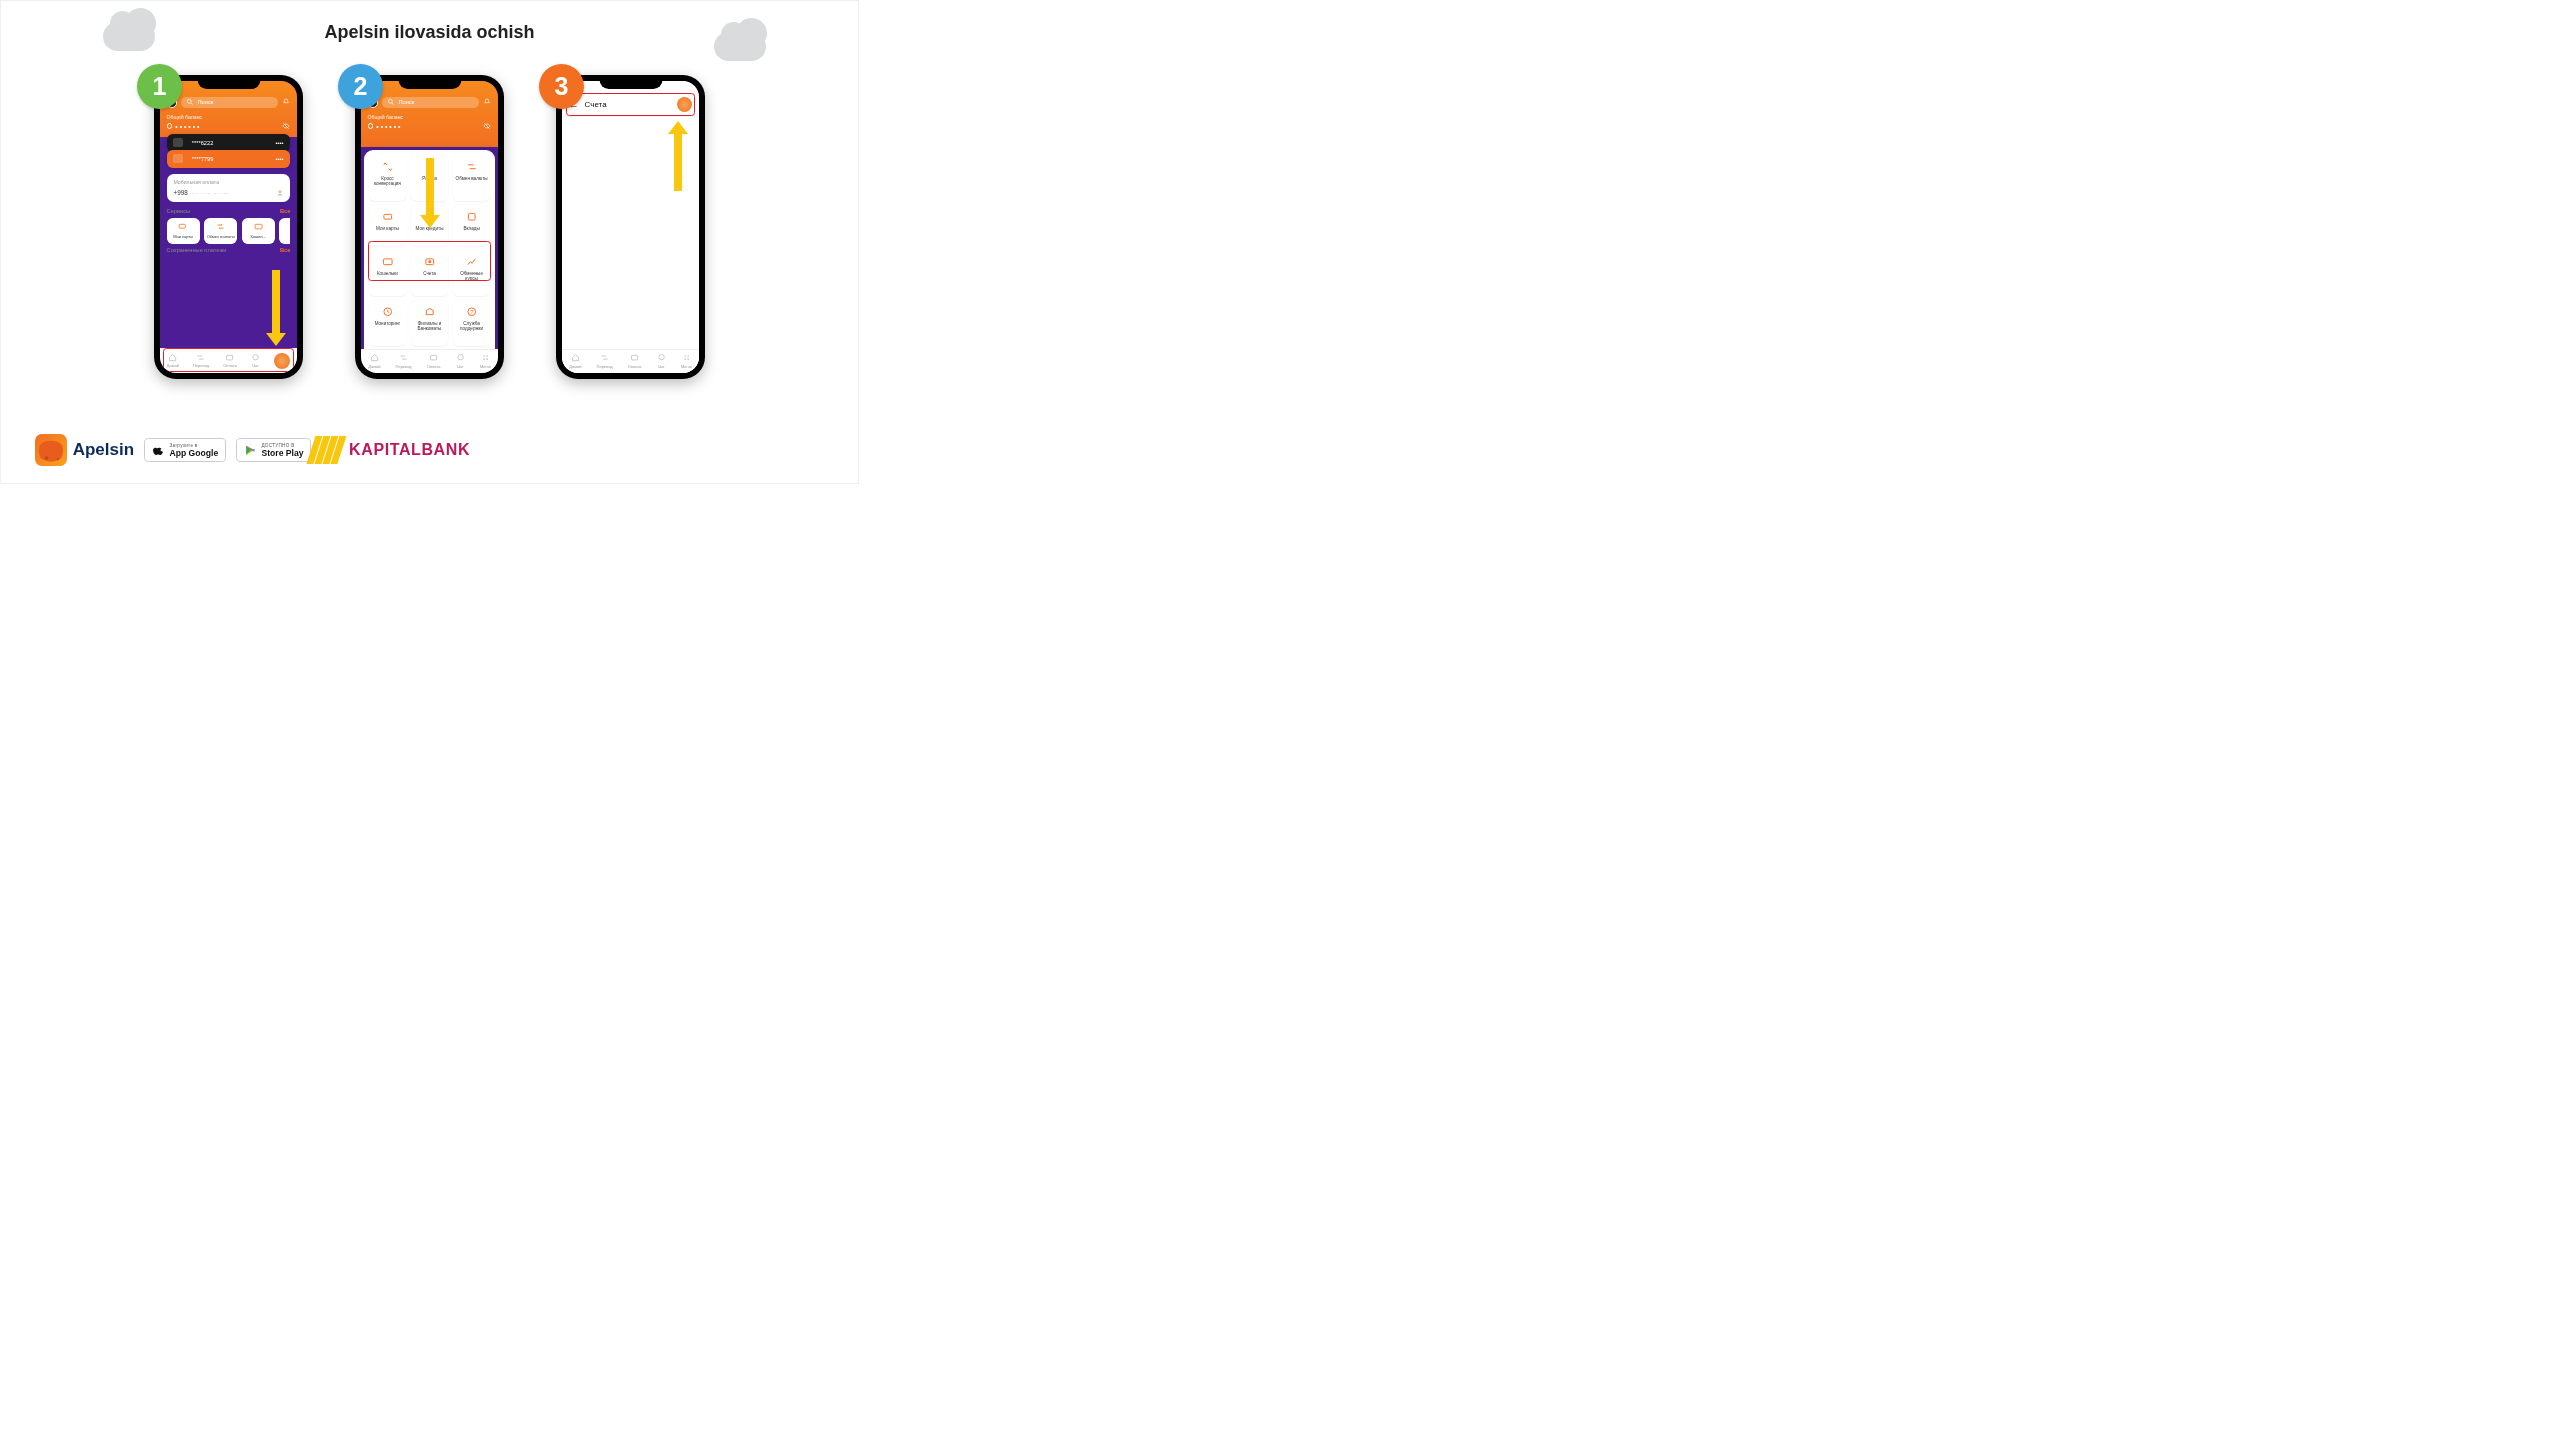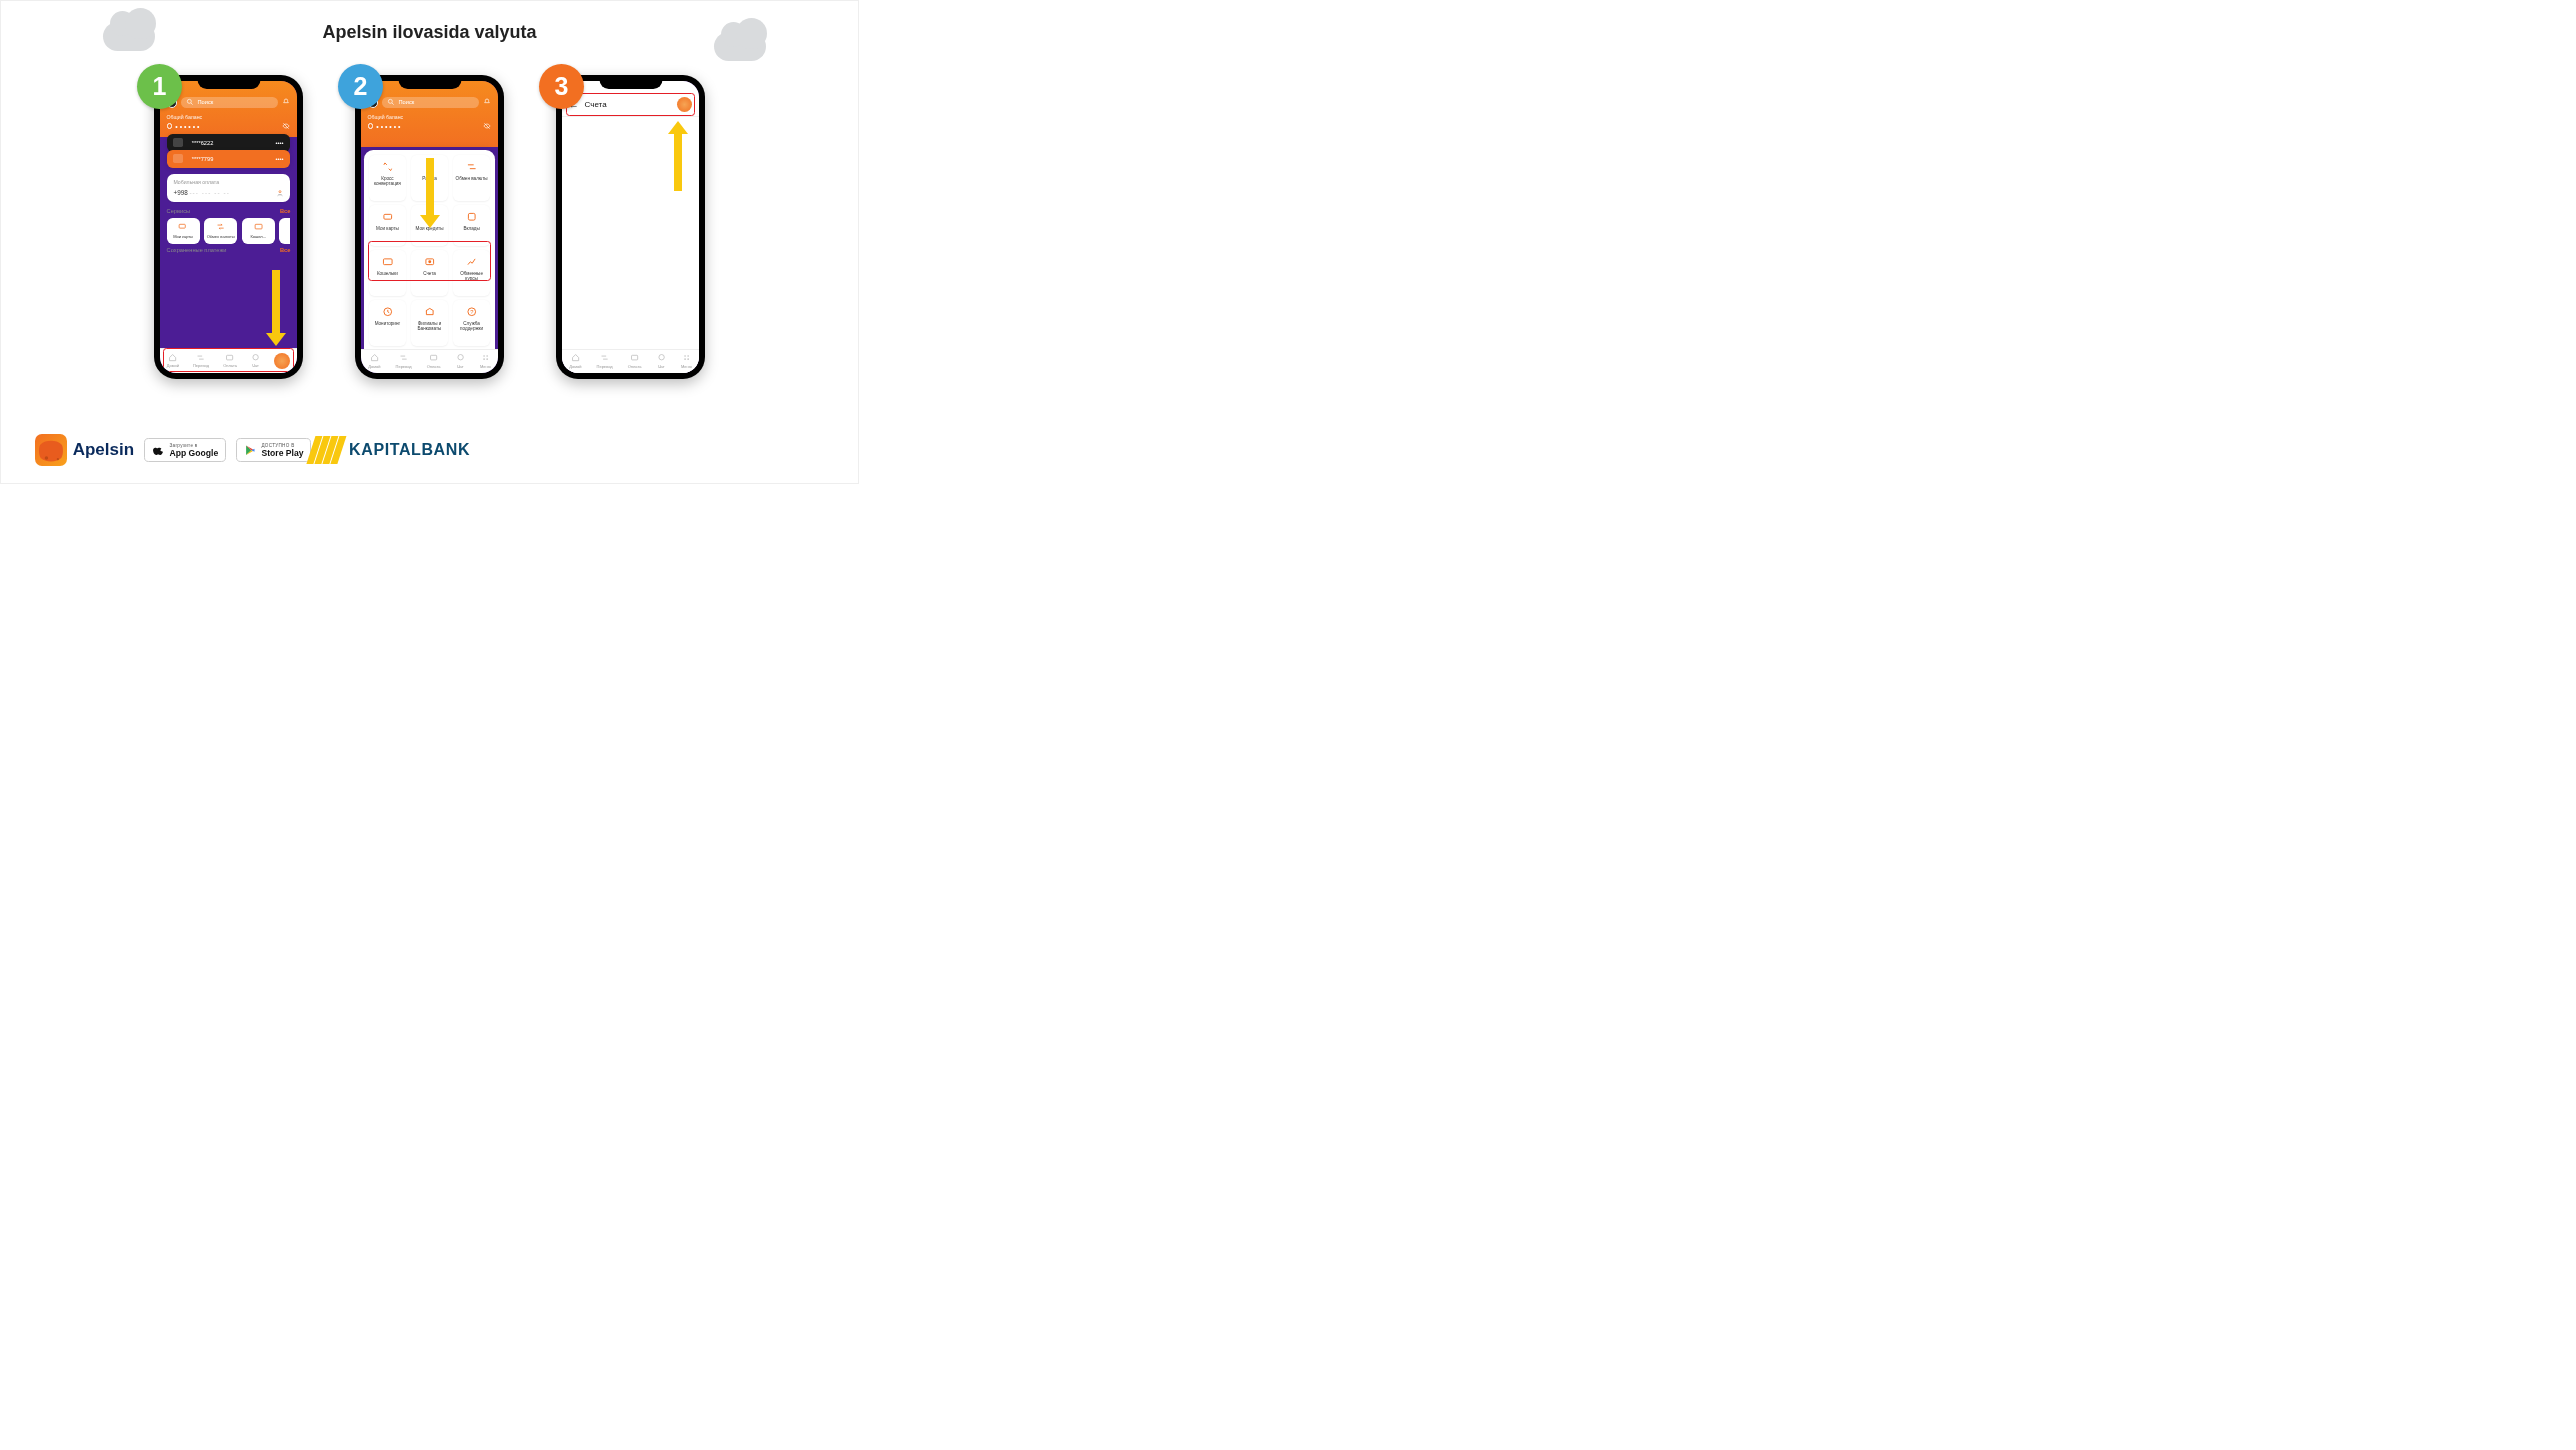--- a/index.html
+++ b/index.html
@@ -161,33 +161,33 @@
   .apelsin-mark { width:32px;height:32px;border-radius:6.9px;background:linear-gradient(135deg,#F26F21,#F9A11B); position:relative;}
   .apelsin-name { font-size:17px; font-weight:700; color:#0A2A5C; }
   .store-btn { display:flex; align-items:center; gap:4.6px; border:0.6px solid #ccc; border-radius:4.6px; padding:3.4px 6.9px; background:#fff;}
   .store-small { font-size:4.6px; color:#555; letter-spacing:0.3px;}
   .store-big { font-size:8.6px; font-weight:600; color:#111;}
   .store-icon { width:12.6px;height:12.6px; }
 
   .kapital-logo { display:flex; align-items:center; gap:6.9px; }
   .kapital-mark { display:flex; gap:1.1px;}
   .kapital-stripe { width:6.9px;height:27.5px; background:#F9C80E; transform:skewX(-18deg);}
-  .kapital-name { font-size:16px; font-weight:800; letter-spacing:0.6px; color:#0c4a6e;}
+  .kapital-name { font-size:16px; font-weight:800; letter-spacing:0.6px; color:#be185d;}
 
   svg { display:block; }
   .orange-stroke { stroke:#F26F21; fill:none; stroke-width:2; }
 </style>
 </head>
 <body>
 
 <div class="cloud cloud1"></div>
 <div class="cloud cloud2"></div>
 
 <div class="title-block">
-  <div>Apelsin ilovasida valyuta</div>
+  <div>Apelsin ilovasida ochish</div>
 </div>
 
 <div class="phones-row">
 
   <div class="step">
     <div class="step-badge badge-green">1</div>
     <div class="phone">
       <div class="notch"></div>
       <div class="screen">
 

